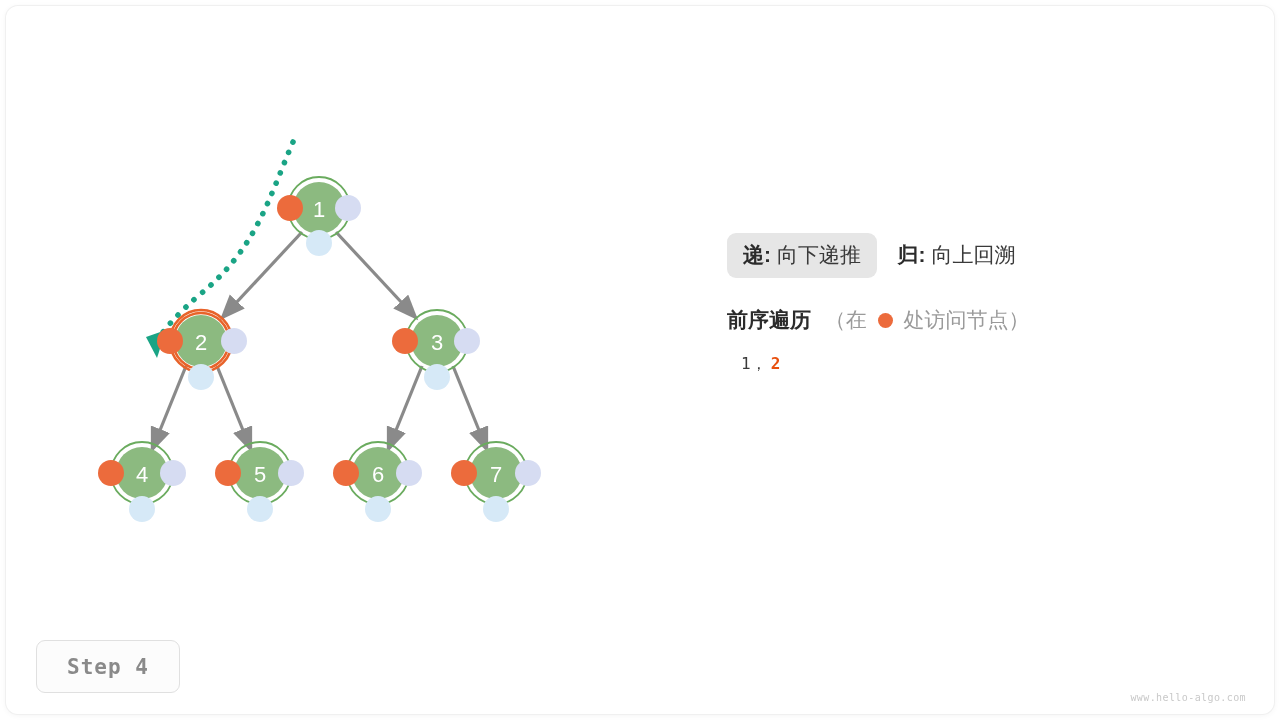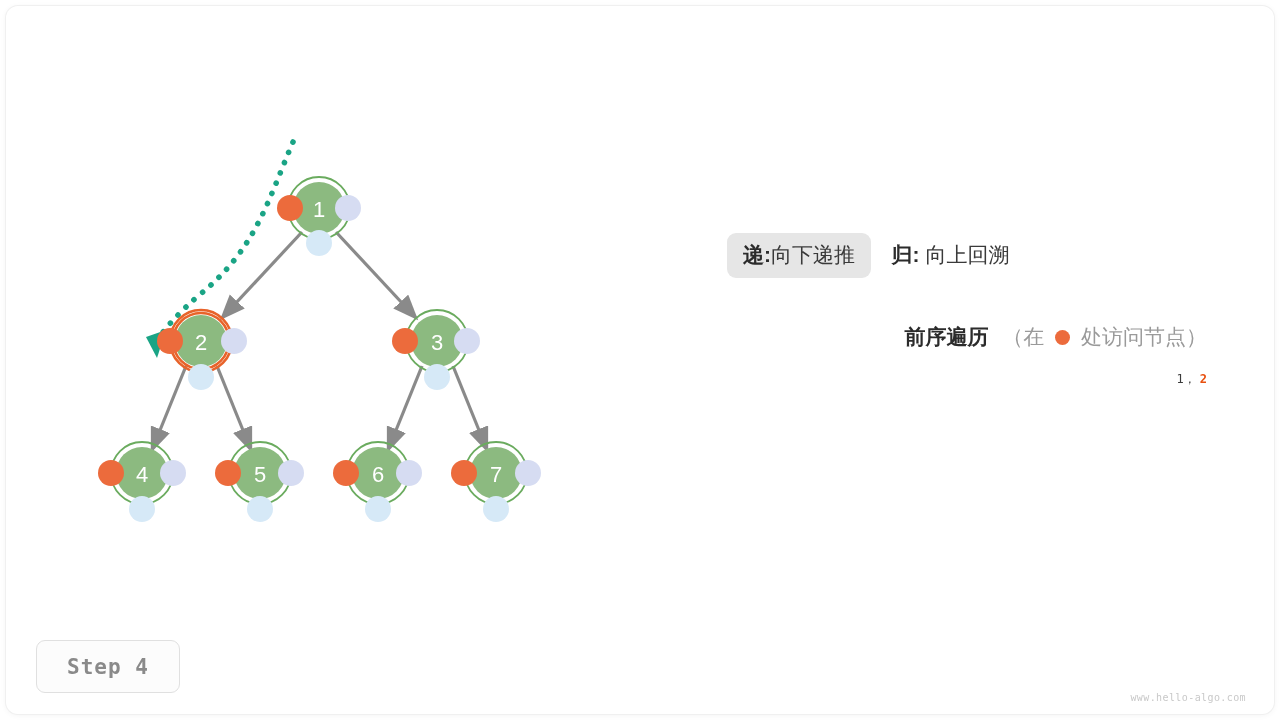--- a/index.html
+++ b/index.html
@@ -70,23 +70,22 @@
     padding: 7px 16px 8px 16px;
     margin-bottom: 6px;
   }
 
   #return-row {
     display: inline-block;
     padding: 7px 16px 8px 16px;
   }
 
   #traversal-block {
-    margin-top: 38px;
+    margin-top: 21px;
     padding-left: 0px;
-    text-align: right;
   }
 
   #traversal-title-row {
     font-size: 21px;
     white-space: nowrap;
     line-height: 1.4;
   }
 
   #traversal-title {
     font-weight: bold;
@@ -105,21 +104,21 @@
     height: 15px;
     border-radius: 50%;
     background: #ec6b3c;
     vertical-align: -1px;
     margin: 0 5px;
   }
 
   #sequence-row {
     margin-top: 19px;
     padding-left: 14px;
-    font-size: 12px;
+    font-size: 16px;
     font-family: "DejaVu Sans Mono", "Liberation Mono", monospace;
     white-space: nowrap;
   }
 
   .seq-item {
     color: #3a3a3a;
   }
 
   .seq-item.active {
     color: #e8500f;
@@ -260,21 +259,21 @@
       <circle cx="496" cy="509" r="13" fill="#d6e9f7"></circle>
       <circle cx="464" cy="473" r="13" fill="#ec6b3c"></circle>
       <text class="node-label" x="496" y="474">7</text>
     </g>
   </svg>
 
   <div id="legend-panel">
 
     <div id="recurse-row">
       <span class="legend-line">
-        <span class="lead">递:</span><span style="font-family:Liberation Serif, serif;">向下递推</span>
+        <span class="lead">递:</span><span style="margin-left:6px;font-family:Liberation Serif, serif;">向下递推</span>
       </span>
     </div>
 
     <div id="return-row">
       <span class="legend-line">
         <span class="lead">归:</span><span style="margin-left:6px;">向上回溯</span>
       </span>
     </div>
 
     <div id="traversal-block">

